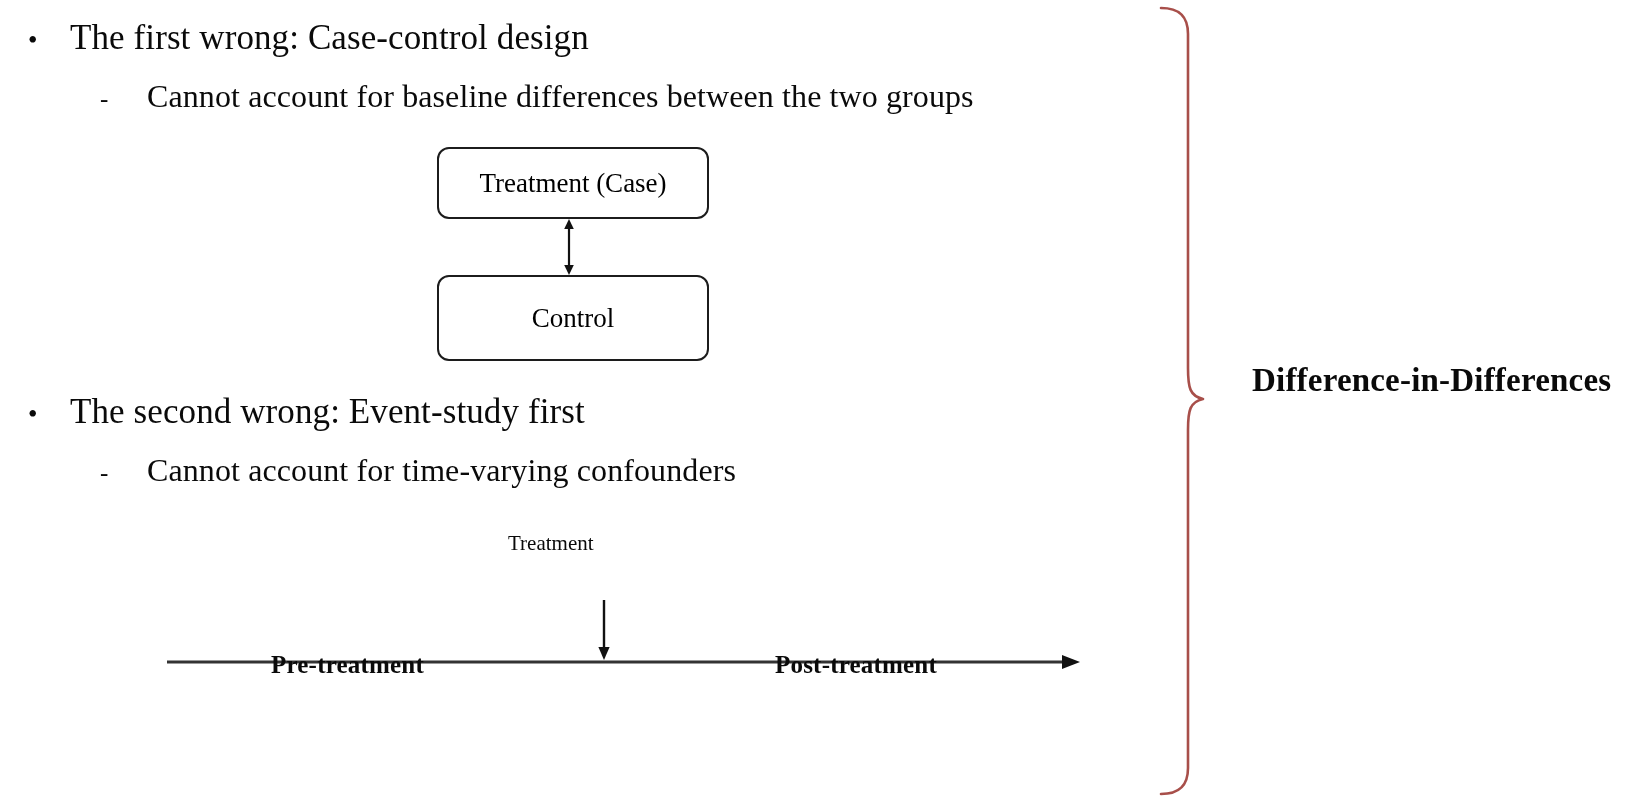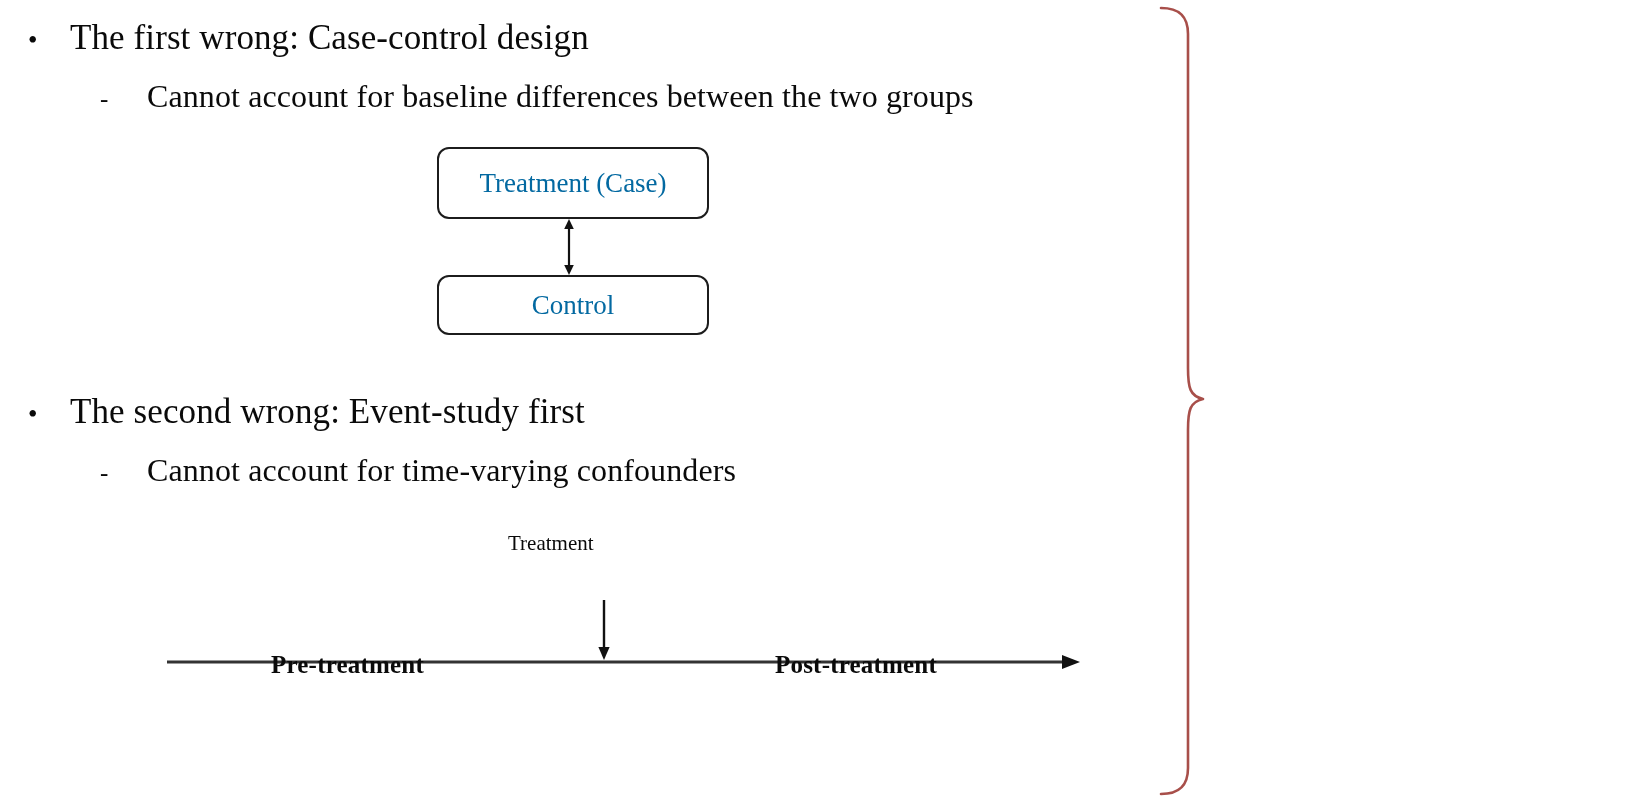--- a/index.html
+++ b/index.html
@@ -39,24 +39,24 @@
     position: absolute;
     box-sizing: border-box;
     border: 2px solid #1c1c1c;
     border-radius: 12px;
     background: #ffffff;
     display: flex;
     align-items: center;
     justify-content: center;
     font-size: 27px;
     line-height: 1;
-    color: #0369a1;
+    color: #000000;
   }
   #box-treatment { left: 437px; top: 147px;  width: 272px; height: 72px; }
-  #box-control   { left: 437px; top: 275px;  width: 272px; height: 60px; }
+  #box-control   { left: 437px; top: 275px;  width: 272px; height: 86px; }
 
   
   #cc-arrow {
     position: absolute;
     left: 560px;
     top: 219px;
     width: 18px;
     height: 56px;
   }
 
@@ -163,14 +163,15 @@
   <svg id="brace-svg" viewBox="0 0 110 790">
     <path d="M 66 2
              C 84 2, 93 10, 93 28
              L 93 362
              C 93 382, 95 390, 108 393
              C 95 396, 93 404, 93 424
              L 93 762
              C 93 780, 84 788, 66 788" fill="none" stroke="#a84f4a" stroke-width="2.6" stroke-linecap="round" stroke-linejoin="round"></path>
   </svg>
 
+  <div id="did-title">Difference-in-Differences</div>
 
 </div>
 
 </body></html>

